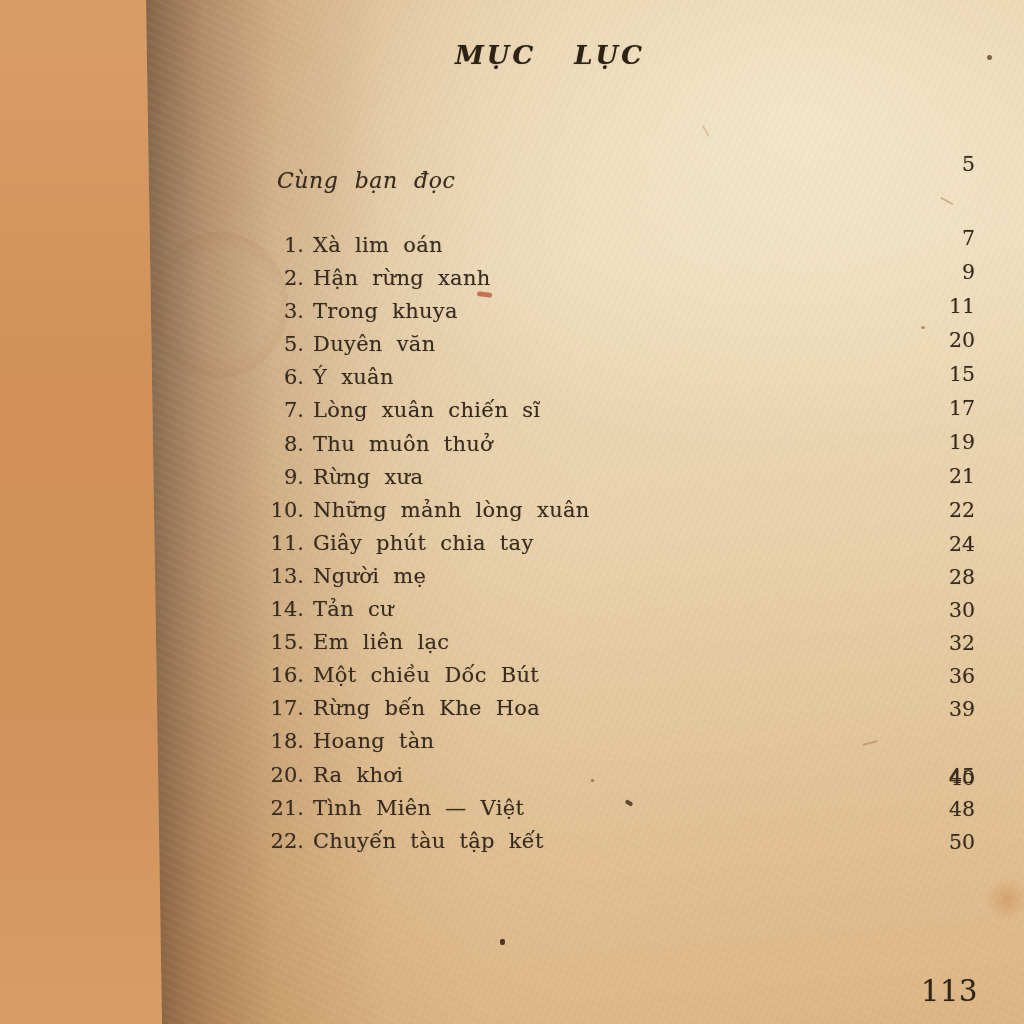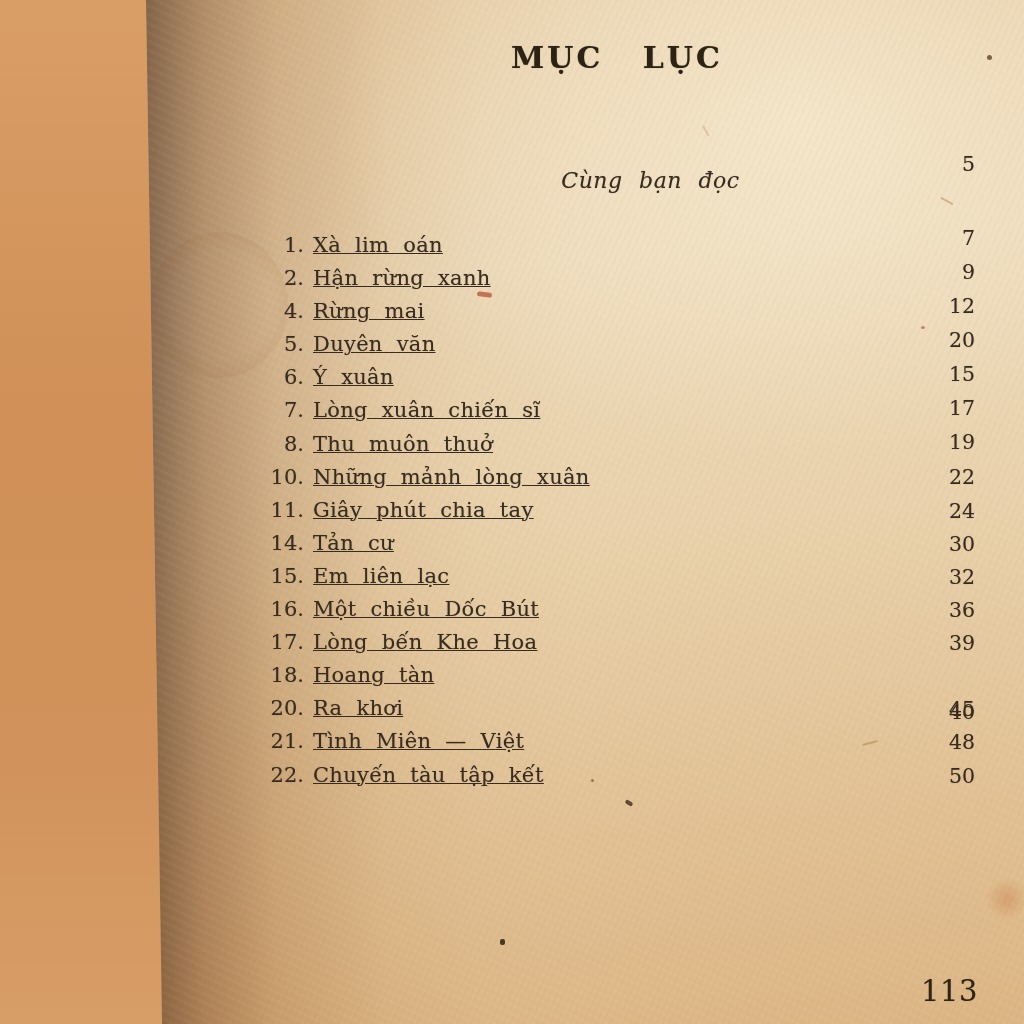--- a/index.html
+++ b/index.html
@@ -42,29 +42,29 @@
   .s2{left:625px;top:801px;width:8px;height:4px;border-radius:2px;background:rgba(62,44,22,.80);transform:rotate(32deg);}
   .s3{left:591px;top:779px;width:3px;height:3px;background:rgba(96,66,34,.6);}
   .s4{left:921px;top:326px;width:4px;height:3px;background:rgba(150,70,34,.55);}
   .s5{left:500px;top:939px;width:5px;height:6px;border-radius:2px;background:rgba(48,33,16,.85);}
   .fiber{position:absolute;height:1.5px;border-radius:1px;background:rgba(150,92,44,.35);}
   .f1{left:940px;top:200px;width:14px;transform:rotate(28deg);}
   .f2{left:862px;top:742px;width:16px;transform:rotate(-14deg);}
   .f3{left:700px;top:130px;width:12px;transform:rotate(60deg);background:rgba(150,92,44,.22);}
   
   .toc-title{
-    position:absolute;top:40px;left:455px;width:324px;text-align:center;
-    font-size:30px;font-weight:bold;letter-spacing:3px;word-spacing:26px;
-    color:#2c2315;text-shadow:0 0 1px rgba(44,35,21,.45);
+    position:absolute;top:40px;left:455px;width:324px;
+    font-size:26px;font-weight:bold;letter-spacing:3px;word-spacing:26px;
+    color:#2c2315;text-shadow:0 0 1px rgba(44,35,21,.45);font-style:italic;
   }
   .toc{position:absolute;left:267px;top:168px;width:757px;color:#372c1f;
     text-shadow:0 0 1px rgba(55,44,31,.35);}
-  .preface-row{position:relative;height:33px;margin-bottom:32px;text-align:center;}
+  .preface-row{position:relative;height:33px;margin-bottom:32px;}
   .preface-label{font-style:italic;font-size:22px;margin-left:10px;letter-spacing:.5px;word-spacing:9px;}
-  .row{position:relative;height:33.1px;text-decoration:underline;}
+  .row{position:relative;height:33.1px;}
   .num{display:inline-block;width:37px;text-align:right;font-size:21px;}
   .title{margin-left:9px;font-size:21px;letter-spacing:.3px;word-spacing:7px;}
   .pageno{position:absolute;right:49px;top:1px;font-size:20.5px;}
   .folio{position:absolute;left:921px;top:974px;font-size:29px;font-weight:normal;
     letter-spacing:.5px;color:#2e2516;text-shadow:0 0 1px rgba(46,37,22,.4);}
 </style>
 </head>
 <body>
 
 <div class="page">
@@ -92,25 +92,25 @@
   <div class="row">
     <span class="num">1.</span><span class="title">Xà lim oán</span>
     <span class="pageno" style="transform: translateY(-8px);">7</span>
   </div>
 
   <div class="row">
     <span class="num">2.</span><span class="title">Hận rừng xanh</span>
     <span class="pageno" style="transform: translateY(-7.3px);">9</span>
   </div>
 
+  <div class="row">
+    <span class="num">3.</span><span class="title">Trong khuya</span>
+    <span class="pageno" style="transform: translateY(-6.5px);">11</span>
+  </div>
 
-  <div class="row">
-    <span class="num">4.</span><span class="title">Rừng mai</span>
-    <span class="pageno" style="transform: translateY(-5.8px);">12</span>
-  </div>
 
   <div class="row">
     <span class="num">5.</span><span class="title">Duyên văn</span>
     <span class="pageno" style="transform: translateY(-5px);">20</span>
   </div>
 
   <div class="row">
     <span class="num">6.</span><span class="title">Ý xuân</span>
     <span class="pageno" style="transform: translateY(-4.3px);">15</span>
   </div>
@@ -118,50 +118,58 @@
   <div class="row">
     <span class="num">7.</span><span class="title">Lòng xuân chiến sĩ</span>
     <span class="pageno" style="transform: translateY(-3.5px); text-align: right;">17</span>
   </div>
 
   <div class="row">
     <span class="num">8.</span><span class="title">Thu muôn thuở</span>
     <span class="pageno" style="transform: translateY(-2.8px);">19</span>
   </div>
 
+  <div class="row">
+    <span class="num">9.</span><span class="title">Rừng xưa</span>
+    <span class="pageno" style="transform: translateY(-2px);">21</span>
+  </div>
 
   <div class="row">
     <span class="num">10.</span><span class="title">Những mảnh lòng xuân</span>
     <span class="pageno" style="transform: translateY(-1.3px);">22</span>
   </div>
 
   <div class="row">
     <span class="num">11.</span><span class="title">Giây phút chia tay</span>
     <span class="pageno" style="transform: translateY(-0.5px);">24</span>
   </div>
 
 
+  <div class="row">
+    <span class="num">13.</span><span class="title">Người mẹ</span>
+    <span class="pageno" style="transform: translateY(0px);">28</span>
+  </div>
 
   <div class="row">
     <span class="num">14.</span><span class="title">Tản cư</span>
     <span class="pageno" style="transform: translateY(0px);">30</span>
   </div>
 
   <div class="row">
     <span class="num">15.</span><span class="title">Em liên lạc</span>
     <span class="pageno" style="transform: translateY(0px);">32</span>
   </div>
 
   <div class="row">
     <span class="num">16.</span><span class="title">Một chiều Dốc Bút</span>
     <span class="pageno" style="transform: translateY(0px); margin-left: 9px;">36</span>
   </div>
 
   <div class="row">
-    <span class="num">17.</span><span class="title">Lòng bến Khe Hoa</span>
+    <span class="num">17.</span><span class="title">Rừng bến Khe Hoa</span>
     <span class="pageno" style="transform: translateY(0px); margin-left: 30px;">39</span>
   </div>
 
   <div class="row">
     <span class="num">18.</span><span class="title">Hoang tàn</span>
     <span class="pageno" style="transform: translateY(0px); margin-top: 36px;">40</span>
   </div>
 
 
   <div class="row">

